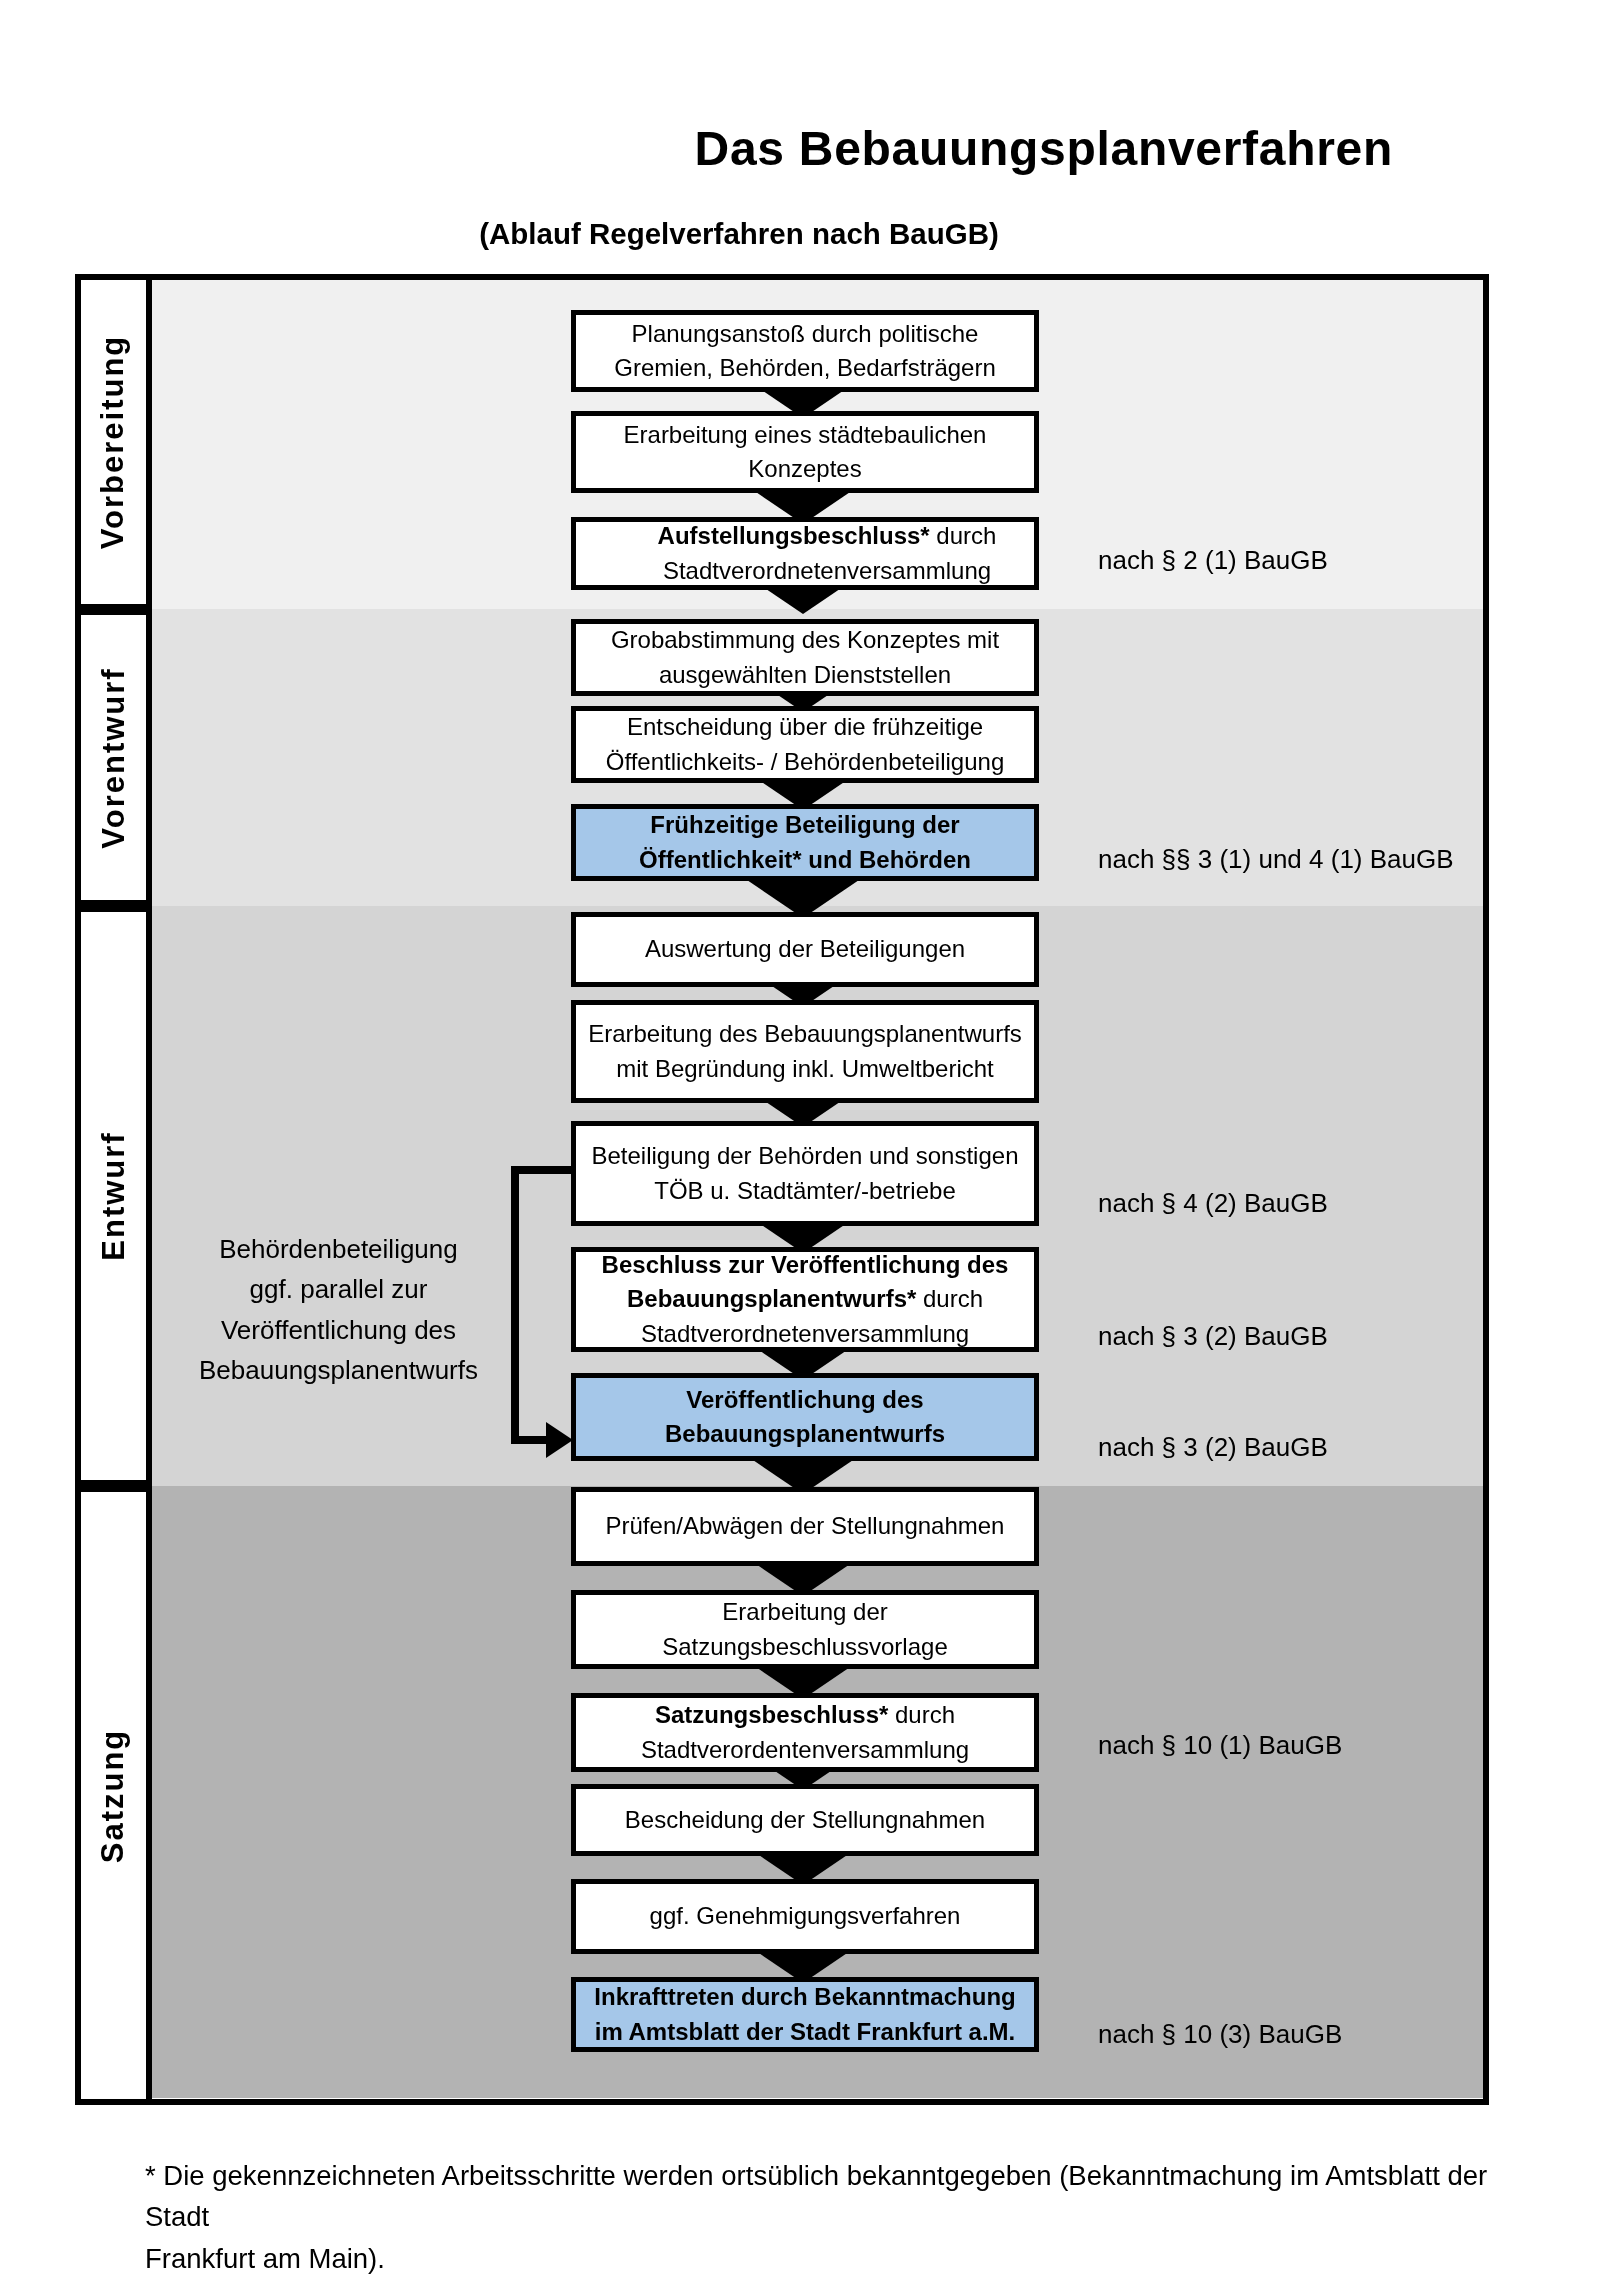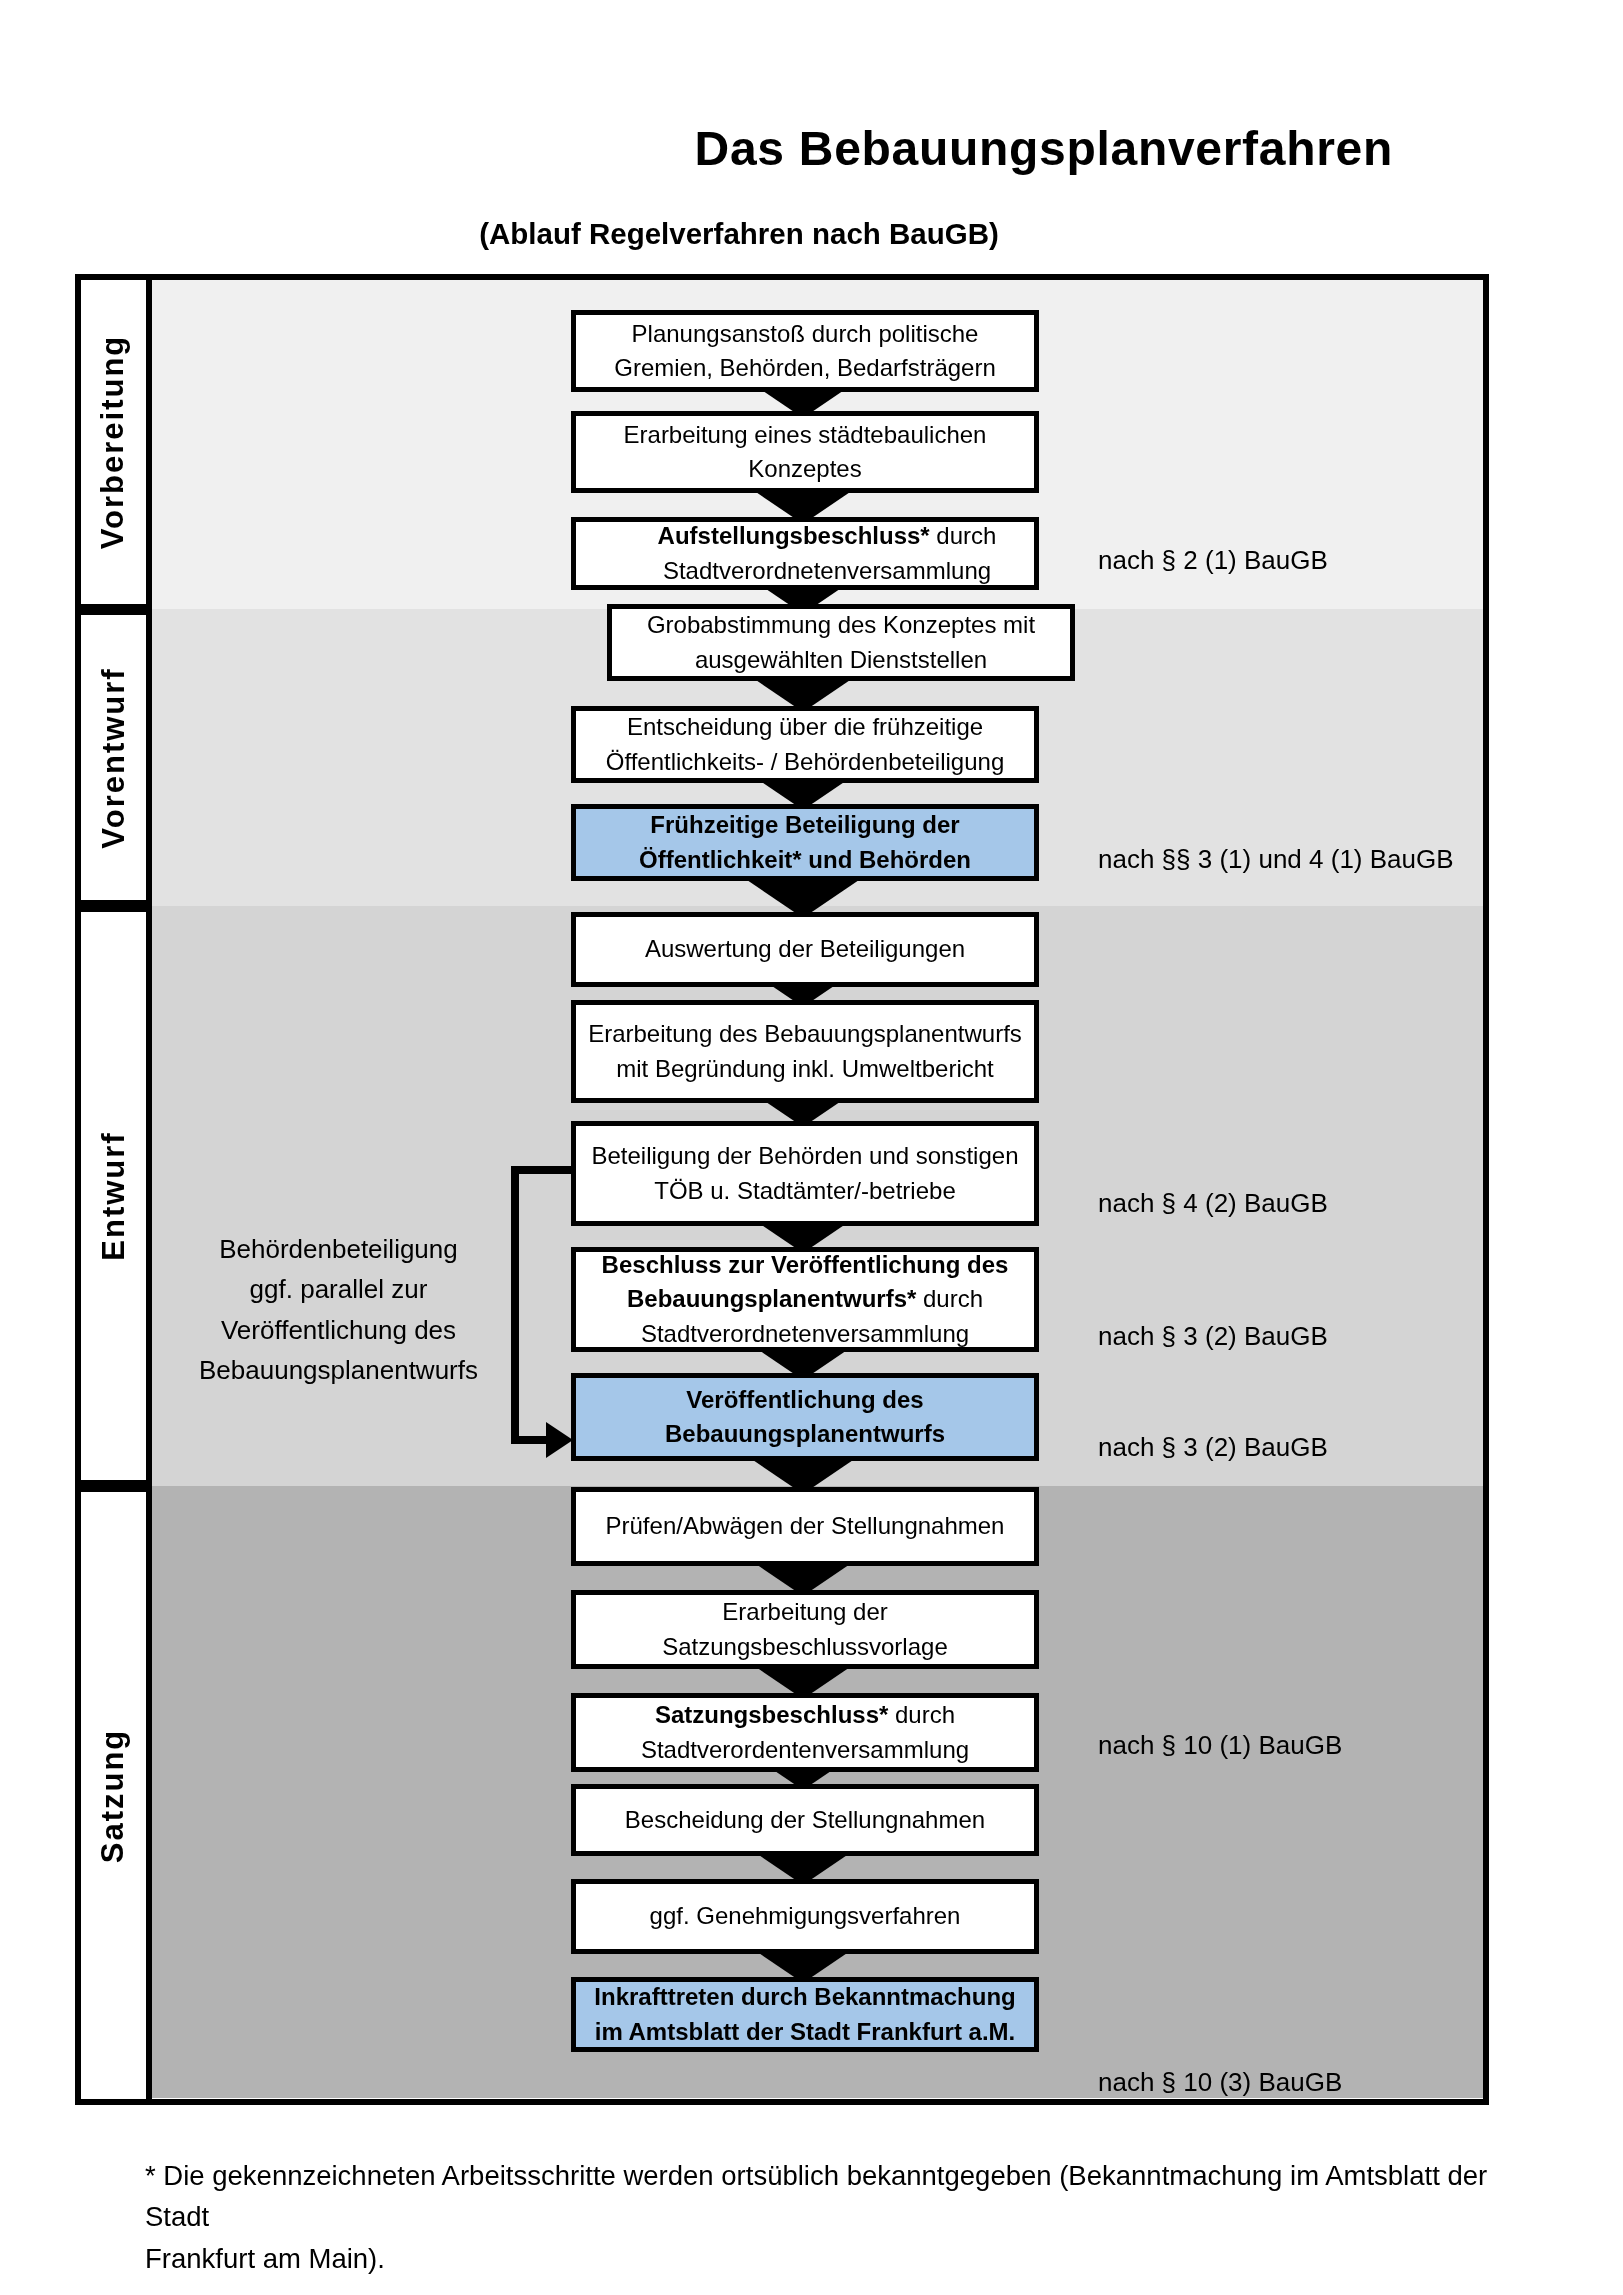--- a/index.html
+++ b/index.html
@@ -109,21 +109,21 @@
 
 <div class="fbox" style="top:310px;height:82px;">
   <div class="ftext"><span class="b"></span><span>Planungsanstoß durch politische Gremien, Behörden, Bedarfsträgern</span></div>
 </div>
 <div class="fbox" style="top:411px;height:82px;">
   <div class="ftext"><span class="b"></span><span>Erarbeitung eines städtebaulichen Konzeptes</span></div>
 </div>
 <div class="fbox" style="top:517px;height:73px;padding-left:44px;">
   <div class="ftext"><span class="b">Aufstellungsbeschluss*</span><span> durch Stadtverordnetenversammlung</span></div>
 </div>
-<div class="fbox" style="top:604px;height:77px;margin-left:36px;">
+<div class="fbox" style="top:619px;height:77px;">
   <div class="ftext"><span class="b"></span><span>Grobabstimmung des Konzeptes mit ausgewählten Dienststellen</span></div>
 </div>
 <div class="fbox" style="top:706px;height:77px;">
   <div class="ftext"><span class="b"></span><span>Entscheidung über die frühzeitige Öffentlichkeits- / Behördenbeteiligung</span></div>
 </div>
 <div class="fbox hl" style="top:804px;height:77px;">
   <div class="ftext"><span class="b">Frühzeitige Beteiligung der Öffentlichkeit* und Behörden</span><span></span></div>
 </div>
 <div class="fbox" style="top:912px;height:75px;">
   <div class="ftext"><span class="b"></span><span>Auswertung der Beteiligungen</span></div>
@@ -175,21 +175,21 @@
 <div class="arrow" style="top:1752px;"></div>
 <div class="arrow" style="top:1847px;"></div>
 <div class="arrow" style="top:1945px;"></div>
 
 <div class="ref" style="top:545px;">nach § 2 (1) BauGB</div>
 <div class="ref" style="top:844px;">nach §§ 3 (1) und 4 (1) BauGB</div>
 <div class="ref" style="top:1188px;">nach § 4 (2) BauGB</div>
 <div class="ref" style="top:1321px;">nach § 3 (2) BauGB</div>
 <div class="ref" style="top:1432px;">nach § 3 (2) BauGB</div>
 <div class="ref" style="top:1730px;">nach § 10 (1) BauGB</div>
-<div class="ref" style="top:2019px;margin-top:48px;">nach § 10 (3) BauGB</div>
+<div class="ref" style="top:2019px;">nach § 10 (3) BauGB</div>
 
 <div class="sidenote">
   <div>Behördenbeteiligung</div>
   <div>ggf. parallel zur</div>
   <div>Veröffentlichung des</div>
   <div>Bebauungsplanentwurfs</div>
 </div>
 <div class="br h1"></div>
 <div class="br v"></div>
 <div class="br h2"></div>

